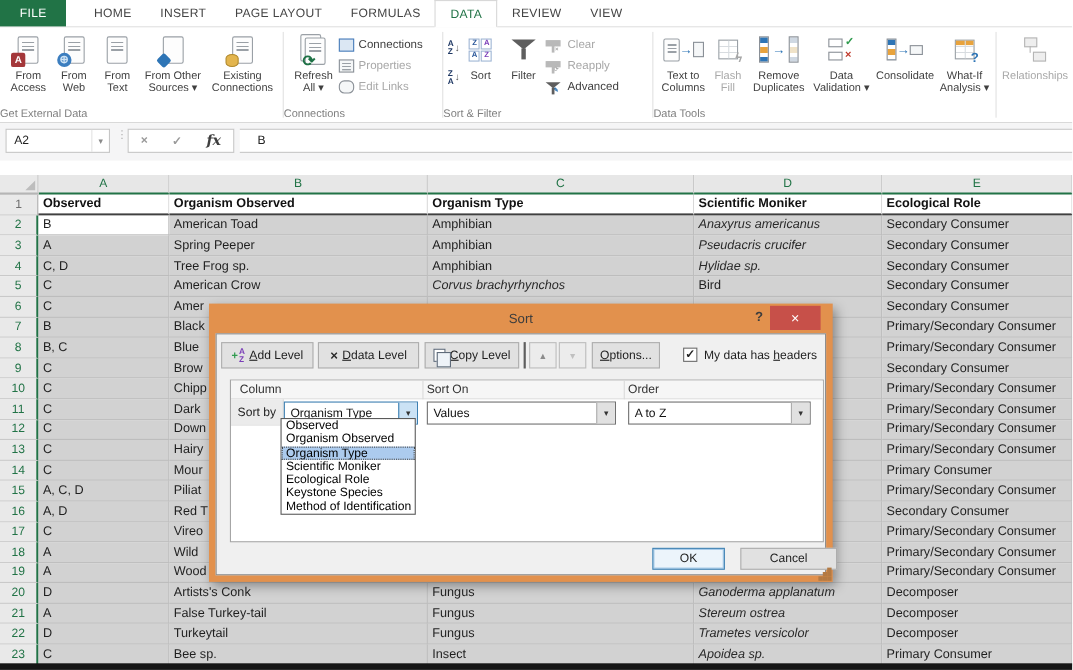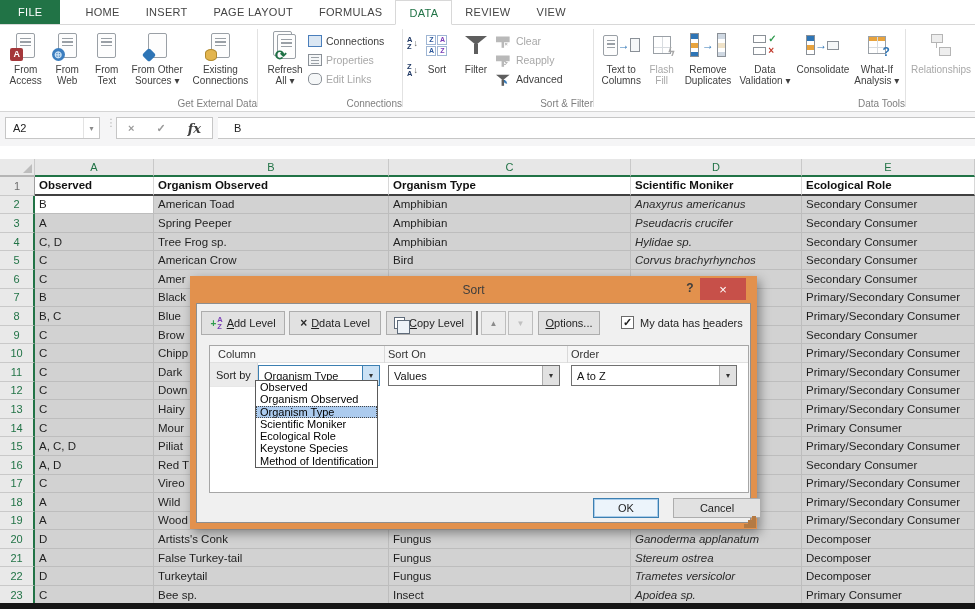--- a/index.html
+++ b/index.html
@@ -13,21 +13,21 @@
   .tab{display:flex;align-items:center;padding:0 13px;color:#444;letter-spacing:.3px;cursor:default;}
   .tab.file{background:#217346;color:#fff;padding:0 18px;margin-right:12px;}
   .tab.active{background:#fff;border:1px solid #d8d8d8;border-bottom:1px solid #fff;
     margin-bottom:-1px;color:#217346;}
 
   
   .ribbon{position:absolute;top:25px;left:0;right:0;height:87px;background:#fff;
     border-bottom:1px solid #d5d5d5;display:flex;}
   .rgroup{position:relative;height:86px;flex:none;}
   .vsep{flex:none;width:1px;background:#e2e2e2;margin:4px 0;}
-  .glabel{position:absolute;bottom:2px;left:0;right:0;text-align:right;font-size:10px;color:#7f7f7f;}
+  .glabel{position:absolute;bottom:2px;left:0;right:0;text-align:left;font-size:10px;color:#7f7f7f;}
   .rbuttons{display:flex;align-items:flex-start;height:70px;padding:2px 4px 0 4px;}
   .rbig{display:flex;flex-direction:column;align-items:center;padding-top:2px;height:70px;
     font-size:10px;line-height:11px;text-align:center;color:#3f3f3f;}
   .rbig .ic{height:32px;display:flex;align-items:center;justify-content:center;margin-bottom:3px;}
   .smallcol{display:flex;flex-direction:column;justify-content:flex-start;padding-top:4px;}
   .rsmall{display:flex;align-items:center;gap:4px;height:19px;font-size:10.5px;color:#3f3f3f;white-space:nowrap;}
   .disabled, .disabled *{color:#a8a8a8 !important;}
 
   
   .pg{width:19px;height:25px;background:#fdfdfd;border:1px solid #9aa0a6;border-radius:2px;position:relative;flex:none;}
@@ -468,22 +468,22 @@
       <div class="cell sel">Secondary Consumer</div>
       <div class="rowhdr selhdr">4</div>
       <div class="cell sel">C, D</div>
       <div class="cell sel">Tree Frog sp.</div>
       <div class="cell sel">Amphibian</div>
       <div class="cell sel sci">Hylidae sp.</div>
       <div class="cell sel">Secondary Consumer</div>
       <div class="rowhdr selhdr">5</div>
       <div class="cell sel">C</div>
       <div class="cell sel">American Crow</div>
+      <div class="cell sel sci">Corvus brachyrhynchos</div>
       <div class="cell sel">Bird</div>
-      <div class="cell sel sci">Corvus brachyrhynchos</div>
       <div class="cell sel">Secondary Consumer</div>
       <div class="rowhdr selhdr">6</div>
       <div class="cell sel">C</div>
       <div class="cell sel">Amer</div>
       <div class="cell sel"></div>
       <div class="cell sel sci"></div>
       <div class="cell sel">Secondary Consumer</div>
       <div class="rowhdr selhdr">7</div>
       <div class="cell sel">B</div>
       <div class="cell sel">Black</div>

